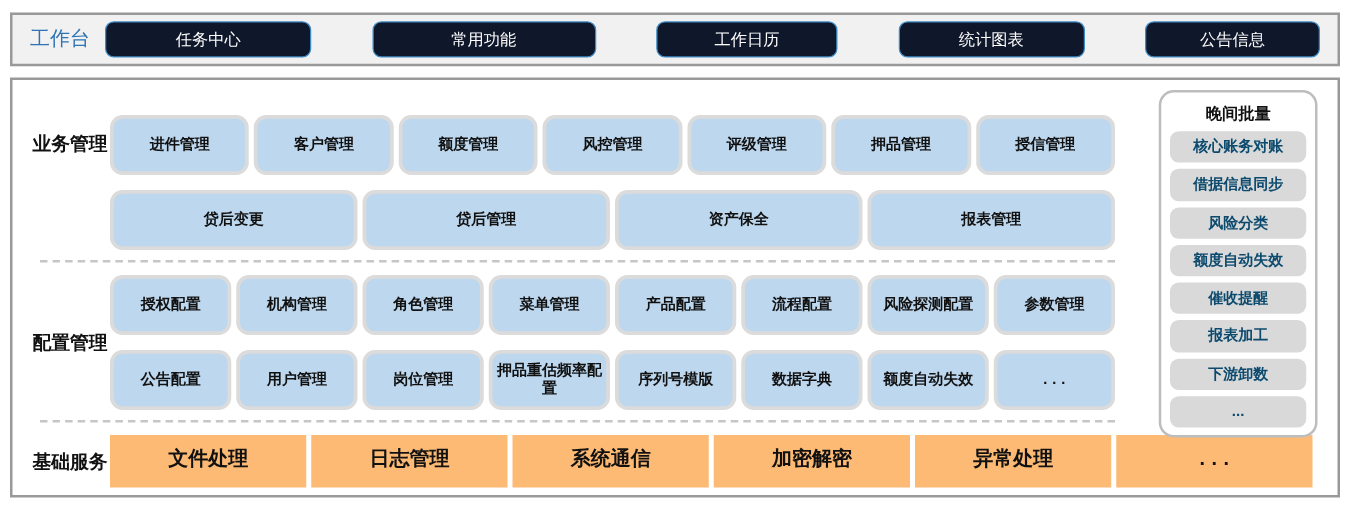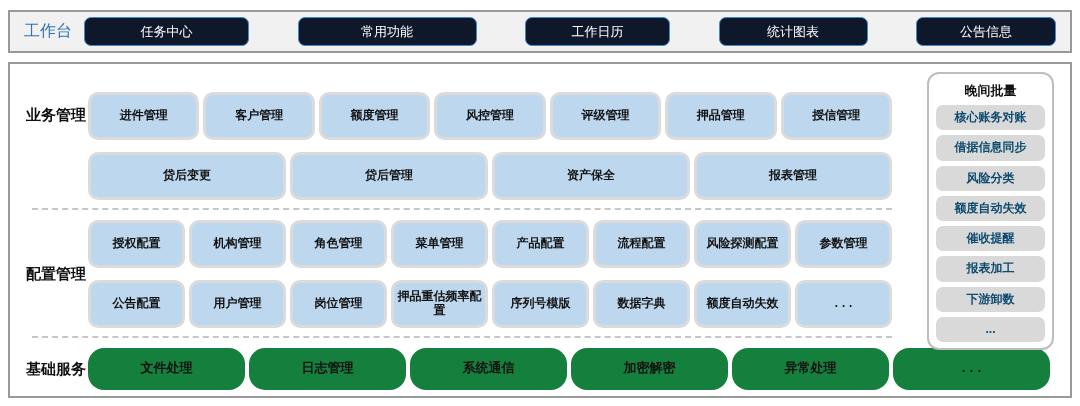--- a/index.html
+++ b/index.html
@@ -39,21 +39,21 @@
   .s1 .rows,.s2 .rows{margin-right:178px;}
   .s3 .rows{margin-right:20px;}
   .row{display:flex;gap:4px;height:48px;font-family:Liberation Mono, monospace;}
   .s3 .row{height:42px;}
   .card{
     flex:1;background:#BDD7EE;border:3px solid #DBDBDB;border-radius:10px;
     box-sizing:border-box;display:flex;align-items:center;justify-content:center;
     text-align:center;font-weight:bold;font-size:12px;line-height:1.2;
     padding:0 3px;color:#111111;cursor:pointer;
   }
-  .card.gray{background:#15803d;border:none;border-radius:16px;font-size:13px;}
+  .card.gray{background:#fdba74;border:none;border-radius:0;font-size:16px;}
   .divider{
     height:0;border-top:2px dashed #C6C6C6;
     margin:8px 0 10px 12px;width:860px;
   }
   
   .night{
     position:absolute;top:8px;left:917px;width:127px;height:278px;
     box-sizing:border-box;border:2px solid #BDBDBD;border-radius:12px;
     background:#ffffff;padding:6px 7px;display:flex;flex-direction:column;gap:5px;
   }

